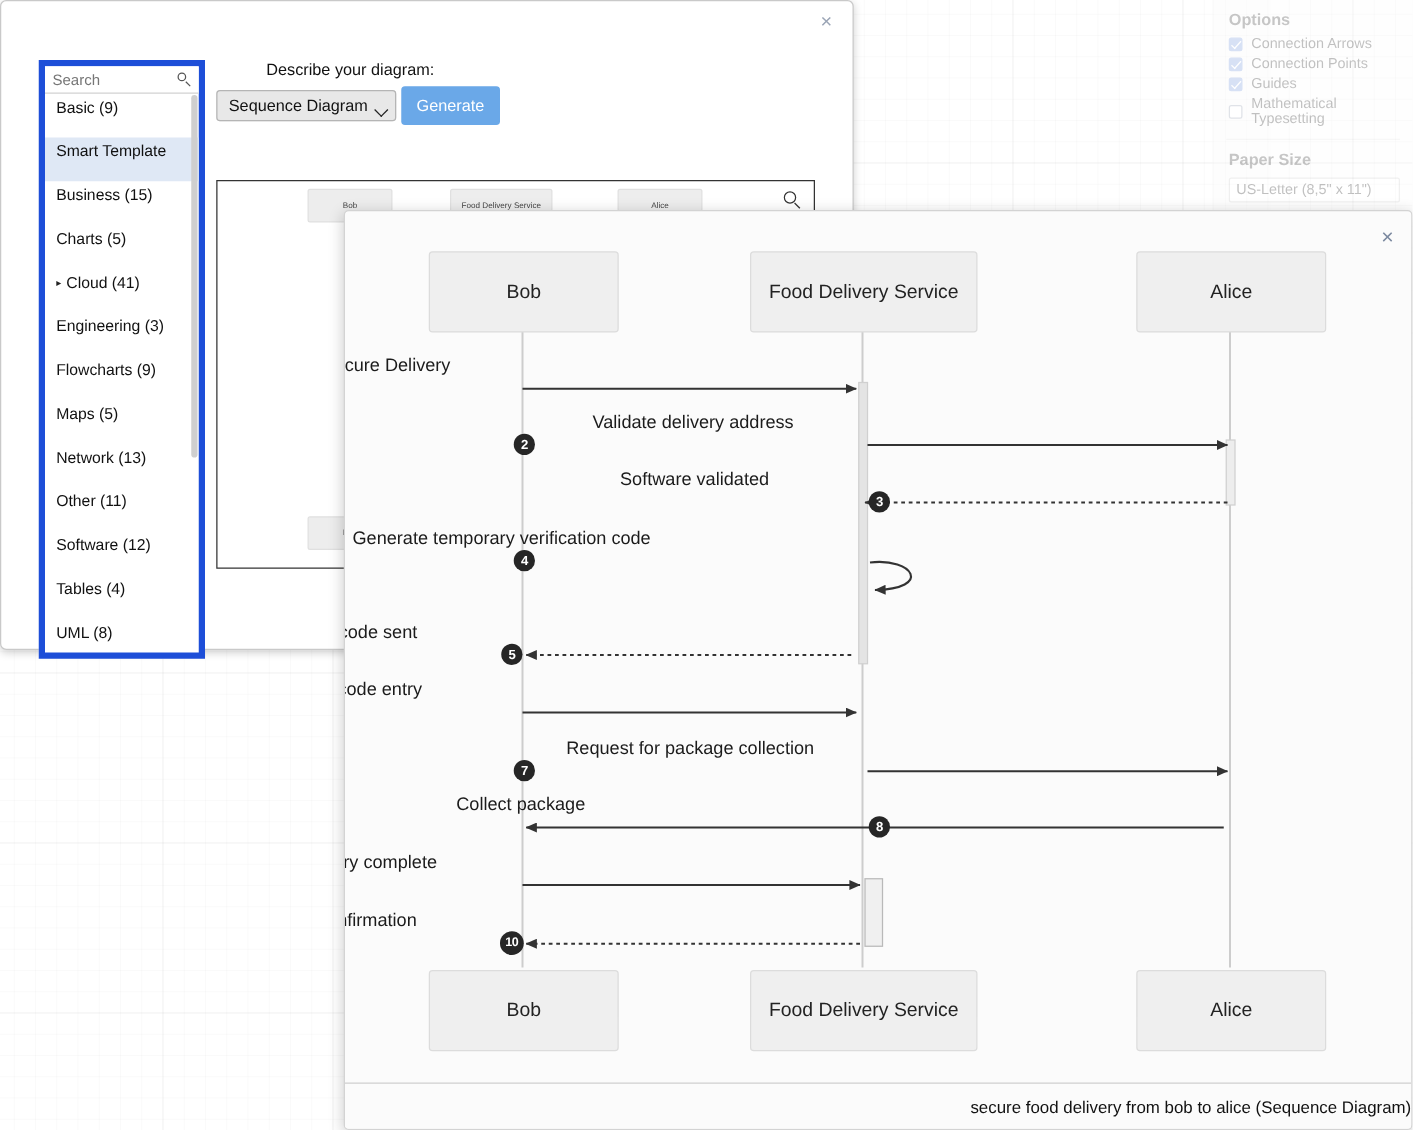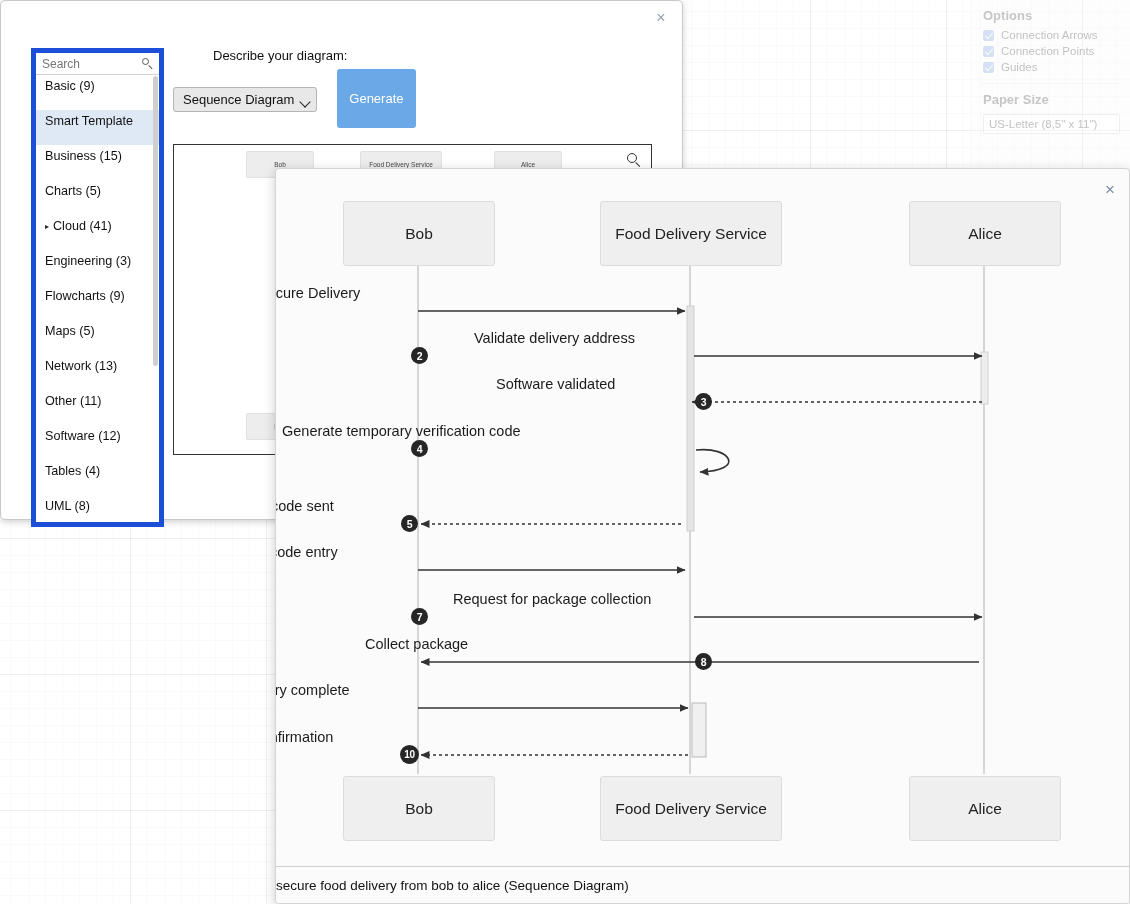--- a/index.html
+++ b/index.html
@@ -63,31 +63,31 @@
   .cat{font-size:12.6px;color:#111;padding:4px 0 17px 9px;white-space:nowrap;cursor:pointer;}
   .cat.sel{background:#dfe8f5;font-weight:400;}
   .cat .tri{display:inline-block;margin-right:4px;font-size:8px;color:#222;vertical-align:1px;}
   #tpl-scroll{position:absolute;right:1px;top:23px;width:5px;height:290px;background:#cfcfcf;border-radius:3px;}
   #tpl-main{position:absolute;left:172px;top:47px;right:30px;bottom:64px;}
   #tpl-label{font-size:13px;color:#111;margin-bottom:6px;margin-left:40px;}
   #tpl-input{
     width:100%;height:19px;border:1px solid #c0c0c0;box-sizing:border-box;background:#fff;
     font-size:13px;color:#111;padding:1px 4px;border-radius:1px;
   }
-  #tpl-controls{display:flex;align-items:center;gap:20px;}
+  #tpl-controls{display:flex;align-items:center;gap:4px;}
   #tpl-select{
     appearance:none;-webkit-appearance:none;background:#e8e8e8;border:1px solid #b5b5b5;border-radius:3px;
     font-size:13px;color:#111;padding:4px 22px 4px 9px;font-family:"Liberation Sans",sans-serif;
   }
   #tpl-select-wrap{position:relative;}
   #tpl-select-wrap .chev{position:absolute;right:8px;top:8px;width:7px;height:7px;
     border:solid #222;border-width:0 1.6px 1.6px 0;transform:rotate(45deg);pointer-events:none;}
   #tpl-generate{
     background:#6aa8e8;color:#fff;border:none;border-radius:3px;font-size:13px;
-    padding:22px 12px;cursor:pointer;font-family:"Liberation Sans",sans-serif;
+    padding:8px 12px;cursor:pointer;font-family:"Liberation Sans",sans-serif;
   }
   #tpl-preview{
     position:absolute;left:0;right:0;top:96px;bottom:0;border:1px solid #333;background:#fff;overflow:hidden;
   }
   #tpl-preview .mag2{position:absolute;right:10px;top:8px;width:14px;height:14px;}
   #tpl-preview .mag2:before{content:"";position:absolute;left:0;top:0;width:10px;height:10px;border:1.4px solid #333;border-radius:50%;box-sizing:border-box;}
   #tpl-preview .mag2:after{content:"";position:absolute;left:9px;top:9px;width:6px;height:1.4px;background:#333;transform:rotate(45deg);transform-origin:0 0;}
   .mini-box{position:absolute;background:#ededed;border:1px solid #e0e0e0;border-radius:2px;
     font-size:6.5px;color:#444;display:flex;align-items:center;justify-content:center;text-align:center;}
   .mini-ll{position:absolute;width:1px;background:#d8d8d8;}
@@ -99,21 +99,21 @@
     background:#fbfbfb;border:1px solid #d3d3d3;border-radius:4px;
     box-shadow:0 3px 12px rgba(0,0,0,.20);box-sizing:border-box;overflow:hidden;
   }
   #pv-close{
     position:absolute;right:10px;top:12px;width:18px;height:18px;line-height:18px;text-align:center;
     color:#7c8aa0;font-size:17px;cursor:pointer;z-index:5;
   }
   #pv-canvas{position:absolute;left:0;top:0;right:0;bottom:36px;}
   #pv-footer{
     position:absolute;left:0;right:0;bottom:0;height:36px;border-top:1px solid #cfcfcf;
-    background:#fbfbfb;display:flex;align-items:center;justify-content:flex-start;
+    background:#fbfbfb;display:flex;align-items:center;justify-content:flex-end;
     font-size:13.5px;color:#111;
   }
   .actor-box{
     position:absolute;background:#efefef;border:1px solid #dcdcdc;border-radius:3px;
     display:flex;align-items:center;justify-content:center;
     font-size:15.5px;color:#222;
   }
   .msg-label{
     position:absolute;font-size:14.5px;color:#1b1b1b;white-space:nowrap;
   }
@@ -135,20 +135,24 @@
     <span class="cb on"></span>
     <span>Connection Arrows</span>
   </div>
   <div class="opt">
     <span class="cb on"></span>
     <span>Connection Points</span>
   </div>
   <div class="opt">
     <span class="cb on"></span>
     <span>Guides</span>
+  </div>
+  <div class="opt">
+    <span class="cb"></span>
+    <span>Mathematical Typesetting</span>
   </div>
   <div class="divider"></div>
   <div class="sect">Paper Size</div>
   <div class="psel">US-Letter (8,5" x 11")</div>
 </div>
 
 <div id="template-dialog">
   <div id="tpl-close">×</div>
 
   <div id="tpl-sidebar">

